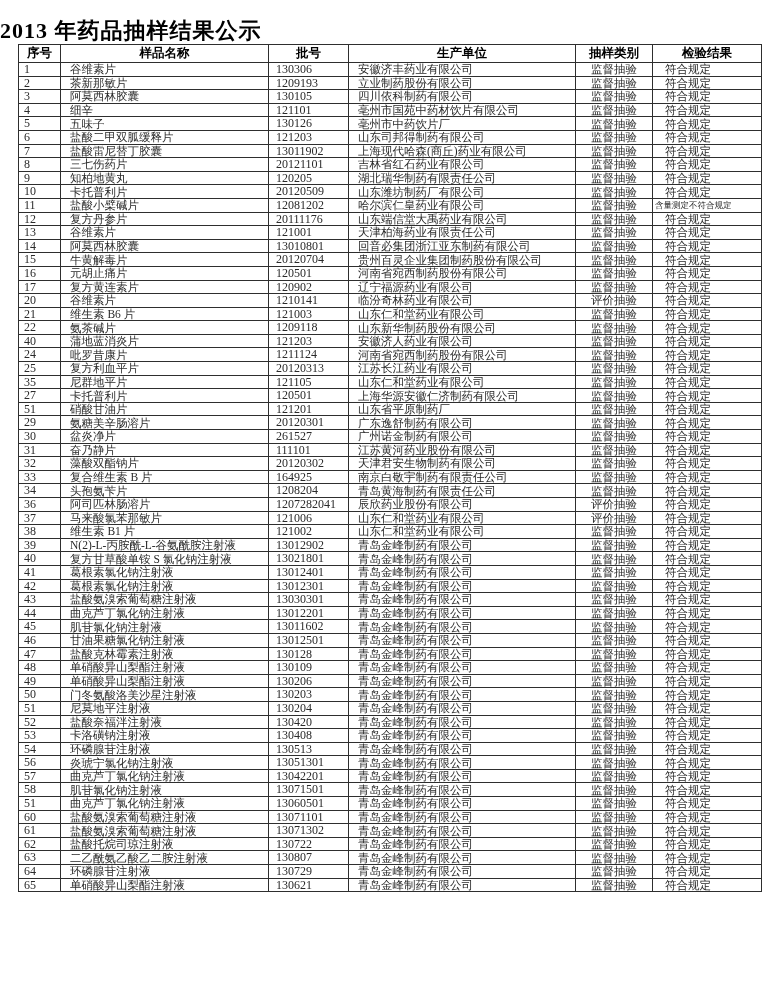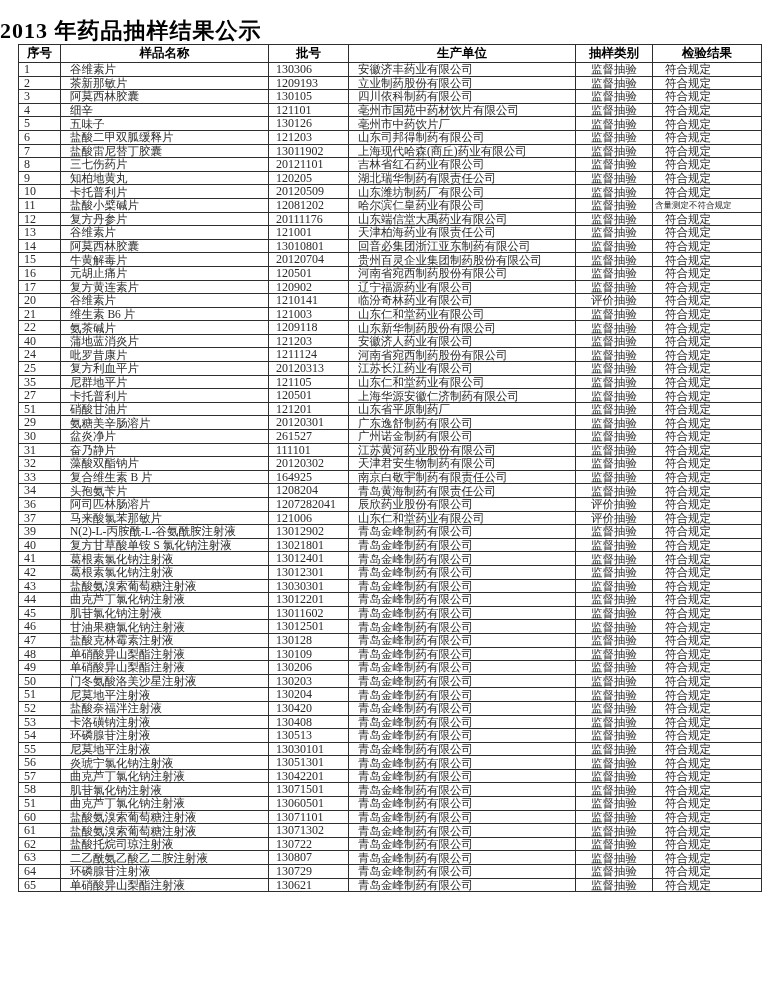--- a/index.html
+++ b/index.html
@@ -398,20 +398,28 @@
 
   <tr>
     <td class="cell-serial">37</td>
     <td class="cell-name">马来酸氯苯那敏片</td>
     <td class="cell-batch">121006</td>
     <td class="cell-maker">山东仁和堂药业有限公司</td>
     <td class="cell-type">评价抽验</td>
     <td class="cell-result">符合规定</td>
   </tr>
 
+  <tr>
+    <td class="cell-serial">38</td>
+    <td class="cell-name">维生素 B1 片</td>
+    <td class="cell-batch">121002</td>
+    <td class="cell-maker">山东仁和堂药业有限公司</td>
+    <td class="cell-type">监督抽验</td>
+    <td class="cell-result">符合规定</td>
+  </tr>
 
   <tr>
     <td class="cell-serial">39</td>
     <td class="cell-name">N(2)-L-丙胺酰-L-谷氨酰胺注射液</td>
     <td class="cell-batch">13012902</td>
     <td class="cell-maker">青岛金峰制药有限公司</td>
     <td class="cell-type">监督抽验</td>
     <td class="cell-result">符合规定</td>
   </tr>
 
@@ -543,28 +551,20 @@
 
   <tr>
     <td class="cell-serial">54</td>
     <td class="cell-name">环磷腺苷注射液</td>
     <td class="cell-batch">130513</td>
     <td class="cell-maker">青岛金峰制药有限公司</td>
     <td class="cell-type">监督抽验</td>
     <td class="cell-result">符合规定</td>
   </tr>
 
-  <tr>
-    <td class="cell-serial">55</td>
-    <td class="cell-name">尼莫地平注射液</td>
-    <td class="cell-batch">13030101</td>
-    <td class="cell-maker">青岛金峰制药有限公司</td>
-    <td class="cell-type">监督抽验</td>
-    <td class="cell-result">符合规定</td>
-  </tr>
 
   <tr>
     <td class="cell-serial">56</td>
     <td class="cell-name">炎琥宁氯化钠注射液</td>
     <td class="cell-batch">13051301</td>
     <td class="cell-maker">青岛金峰制药有限公司</td>
     <td class="cell-type">监督抽验</td>
     <td class="cell-result">符合规定</td>
   </tr>
 

